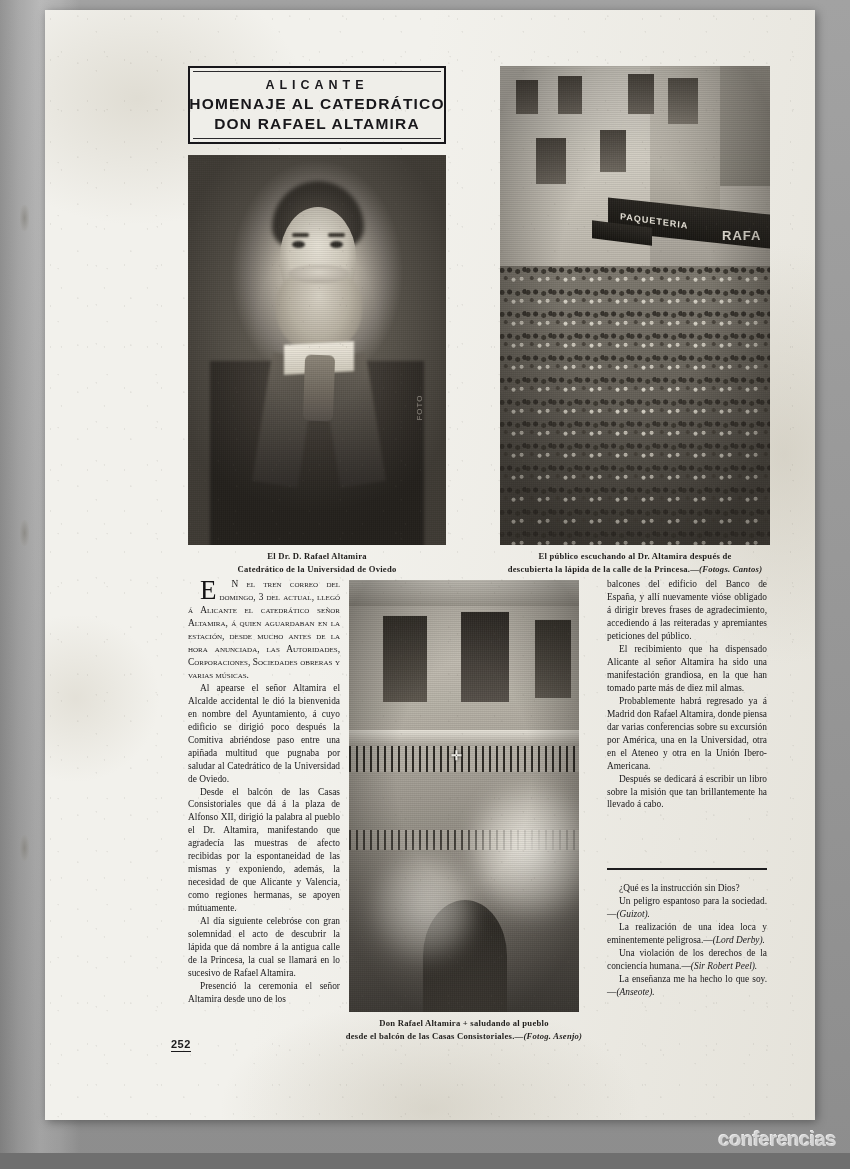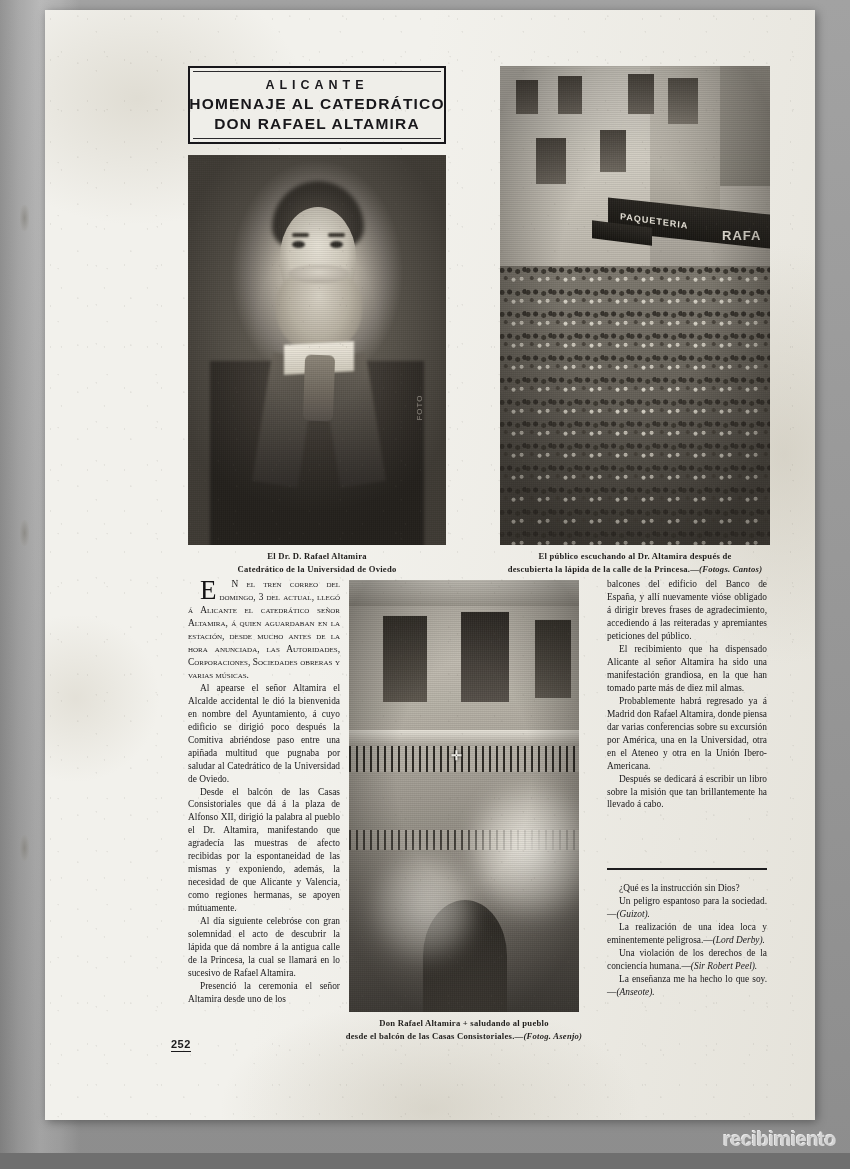--- a/index.html
+++ b/index.html
@@ -344,14 +344,14 @@
       <p>
         <span>La enseñanza me ha hecho lo que soy.—</span><i>(Anseote).</i>
       </p>
     </div>
 
     <div class="pageno" style="left:34px;top:988px;">252</div>
 
   </div>
 </div>
 
-<div class="watermark">recibimiento</div>
+<div class="watermark">conferencias</div>
 <div class="bottombar"></div>
 
 </body></html>

